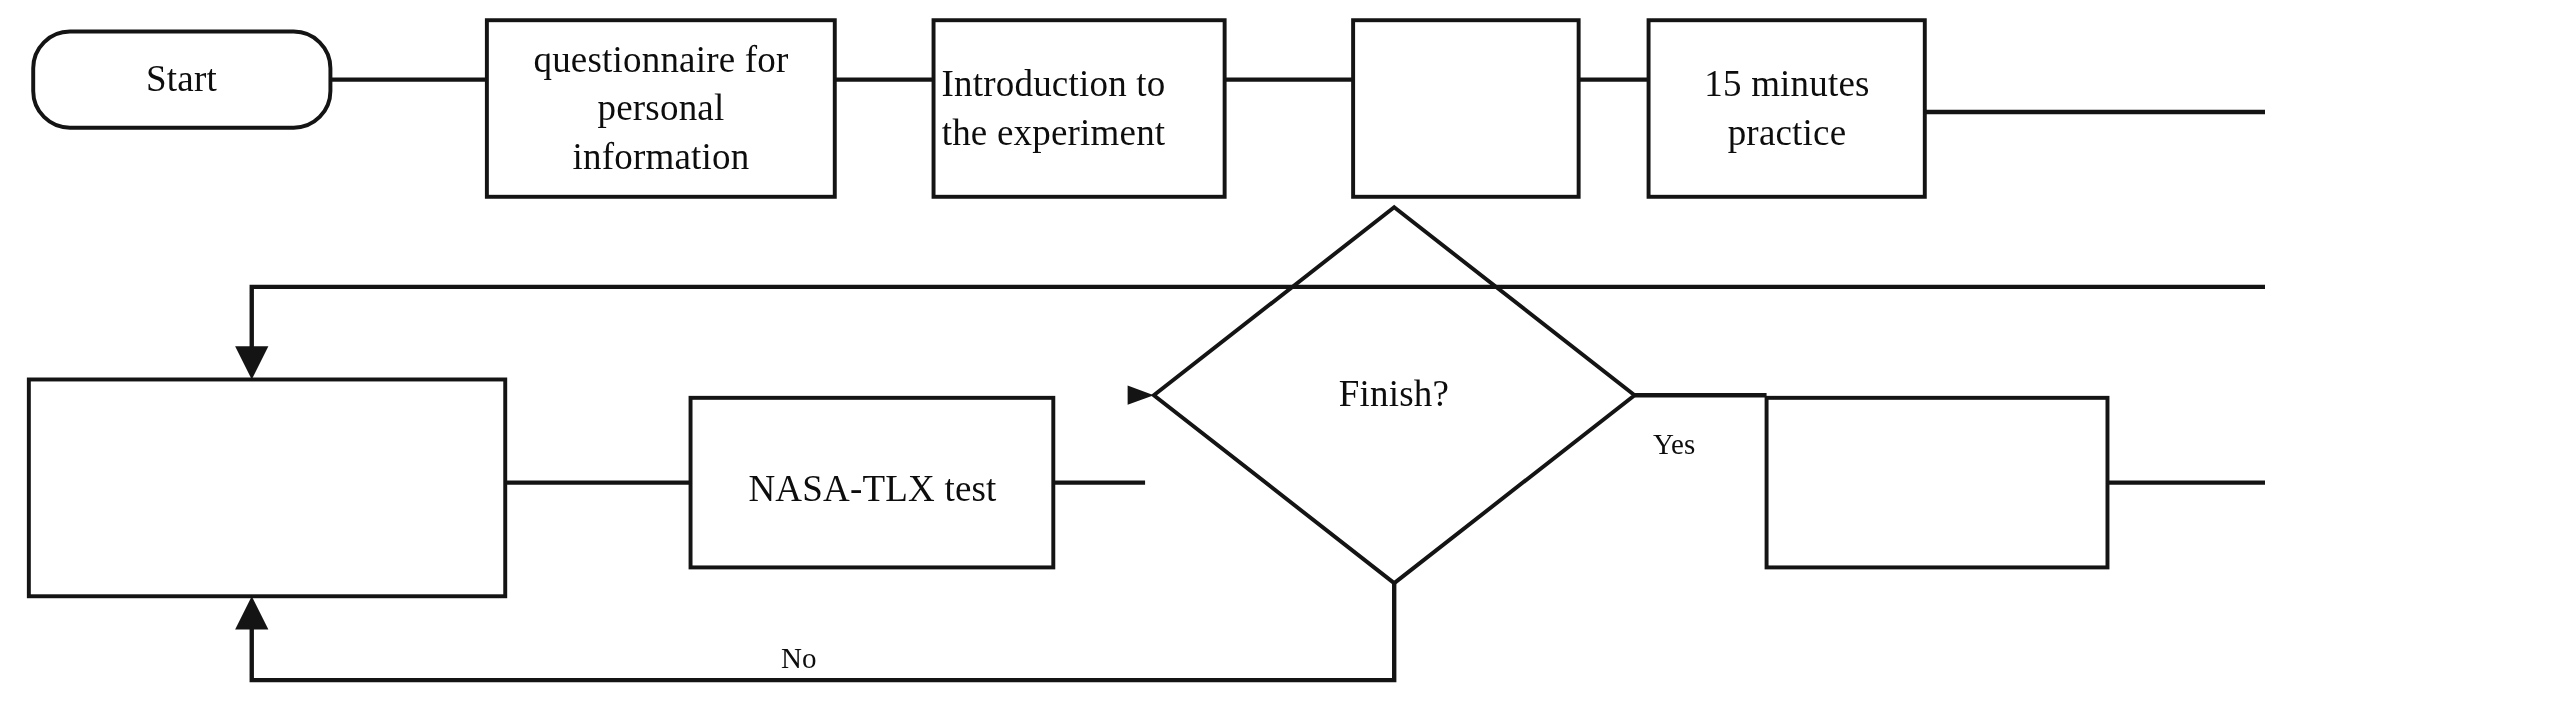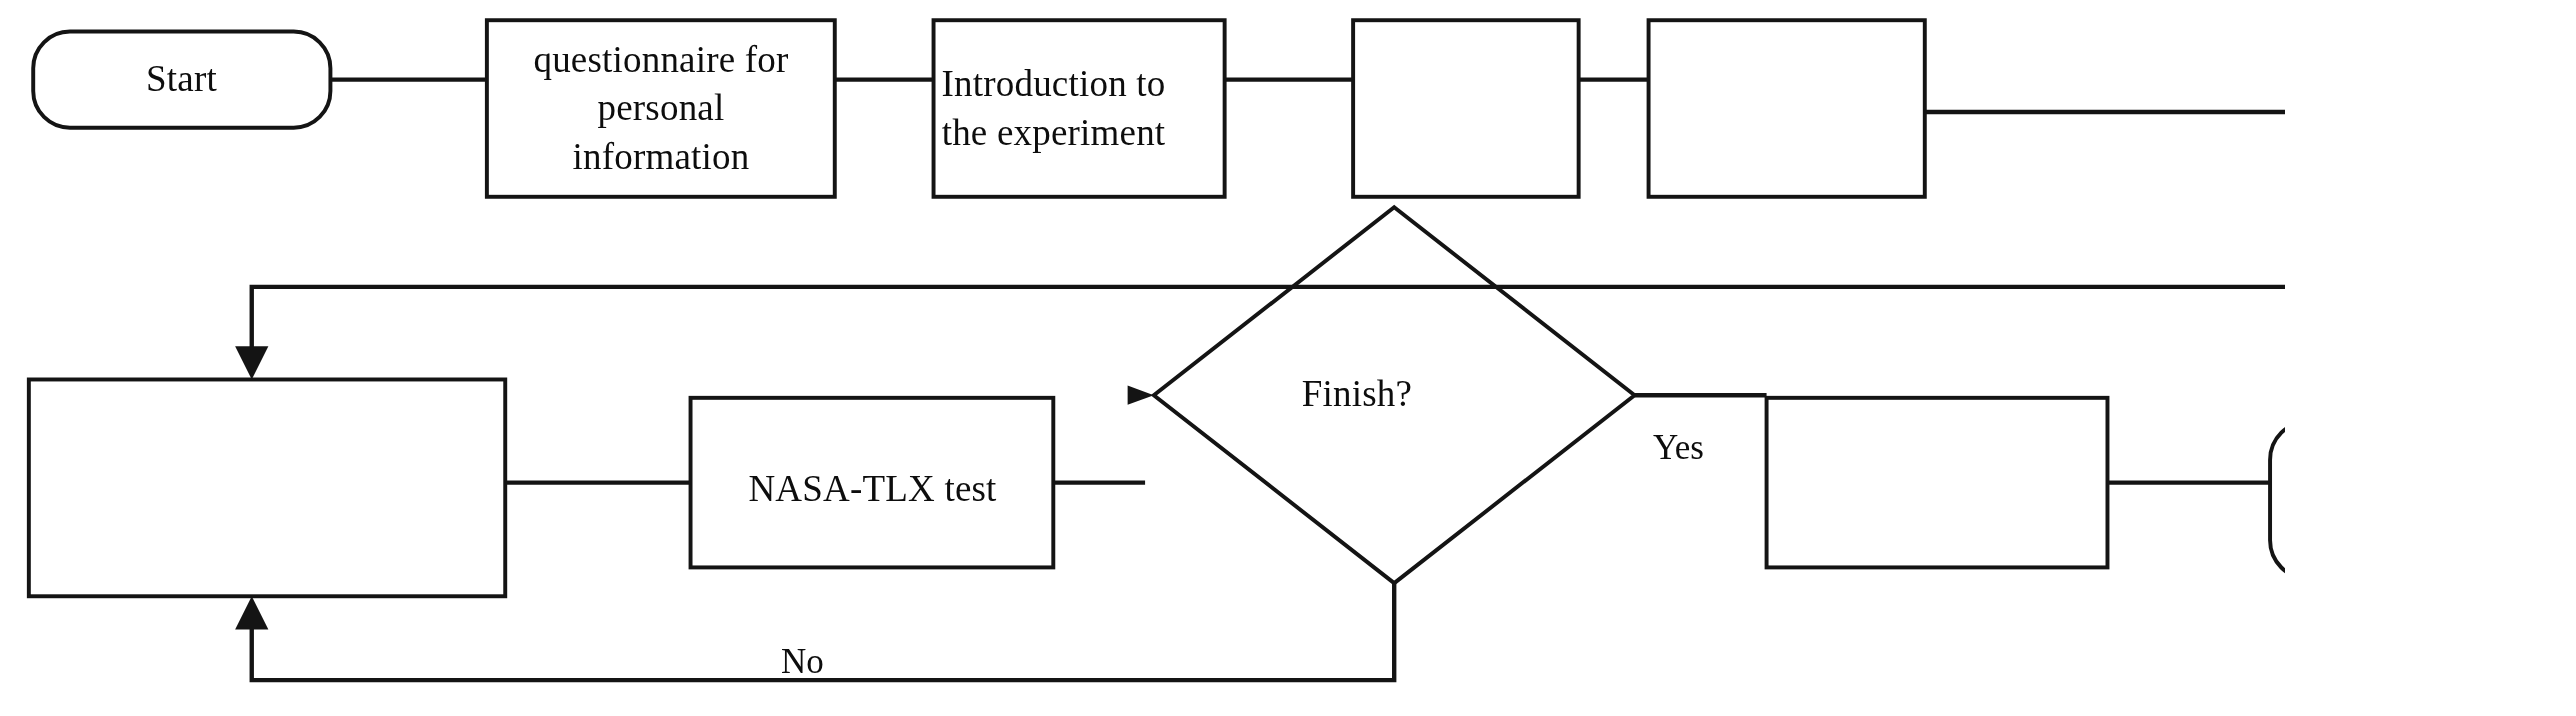--- a/index.html
+++ b/index.html
@@ -8,21 +8,20 @@
     padding: 0;
     background: #ffffff;
   }
   #canvas {
     position: relative;
     width: 2265px;
     height: 717px;
     background: #ffffff;
     overflow: hidden;
     font-family: "Liberation Serif", "DejaVu Serif", serif;
-    padding-left: 20px;
   }
   svg.flow {
     position: absolute;
     top: 0;
     left: 0;
     width: 2576px;
     height: 717px;
     display: block;
   }
   .shape-stroke {
@@ -54,21 +53,21 @@
     font-weight: 400;
     letter-spacing: 0.2px;
     white-space: pre-line;
     pointer-events: none;
     user-select: none;
   }
   .edge-label {
     position: absolute;
     color: #0d0d0d;
     font-family: "Liberation Serif", "DejaVu Serif", serif;
-    font-size: 35px;
+    font-size: 29px;
     line-height: 1;
     white-space: nowrap;
     user-select: none;
   }
 </style>
 </head>
 <body>
 
 <div id="canvas">
 
@@ -118,25 +117,27 @@
   <div class="node-label" style="left:33px; top:31px; width:297px; height:96px;">Start</div>
 
   <div class="node-label" style="left:487px; top:20px; width:348px; height:177px;">questionnaire for
 personal
 information</div>
 
   <div class="node-label" style="left:908px; top:20px; width:291px; height:177px;text-align:center;">Introduction to
 the experiment</div>
 
 
+  <div class="node-label" style="left:1649px; top:20px; width:276px; height:177px;">15 minutes
+practice</div>
 
 
   <div class="node-label" style="left:691px; top:404px; width:363px; height:170px;">NASA-TLX test</div>
 
-  <div class="node-label" style="left:1182px; top:351px; width:350px; height:87px;">Finish?</div>
+  <div class="node-label" style="left:1219px; top:351px; width:350px; height:87px;">Finish?</div>
 
 
   <div class="node-label" style="left:2270px; top:421px; width:274px; height:157px;margin-left:16px;">End</div>
 
   <div class="edge-label" style="left:1653px; top:430px;">Yes</div>
 
   <div class="edge-label" style="left:781px; top:644px;">No</div>
 
 </div>
 

